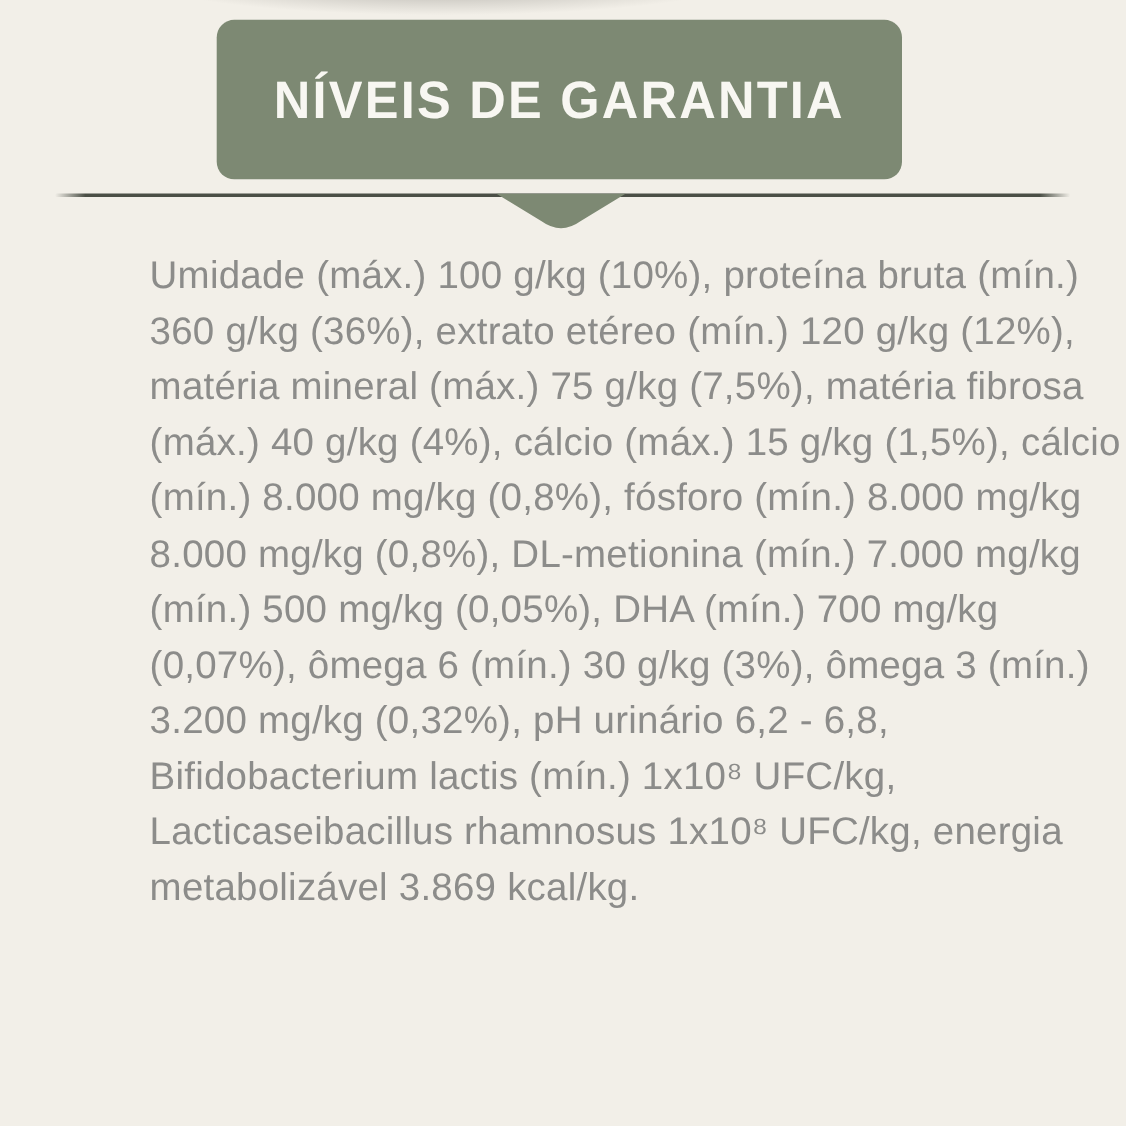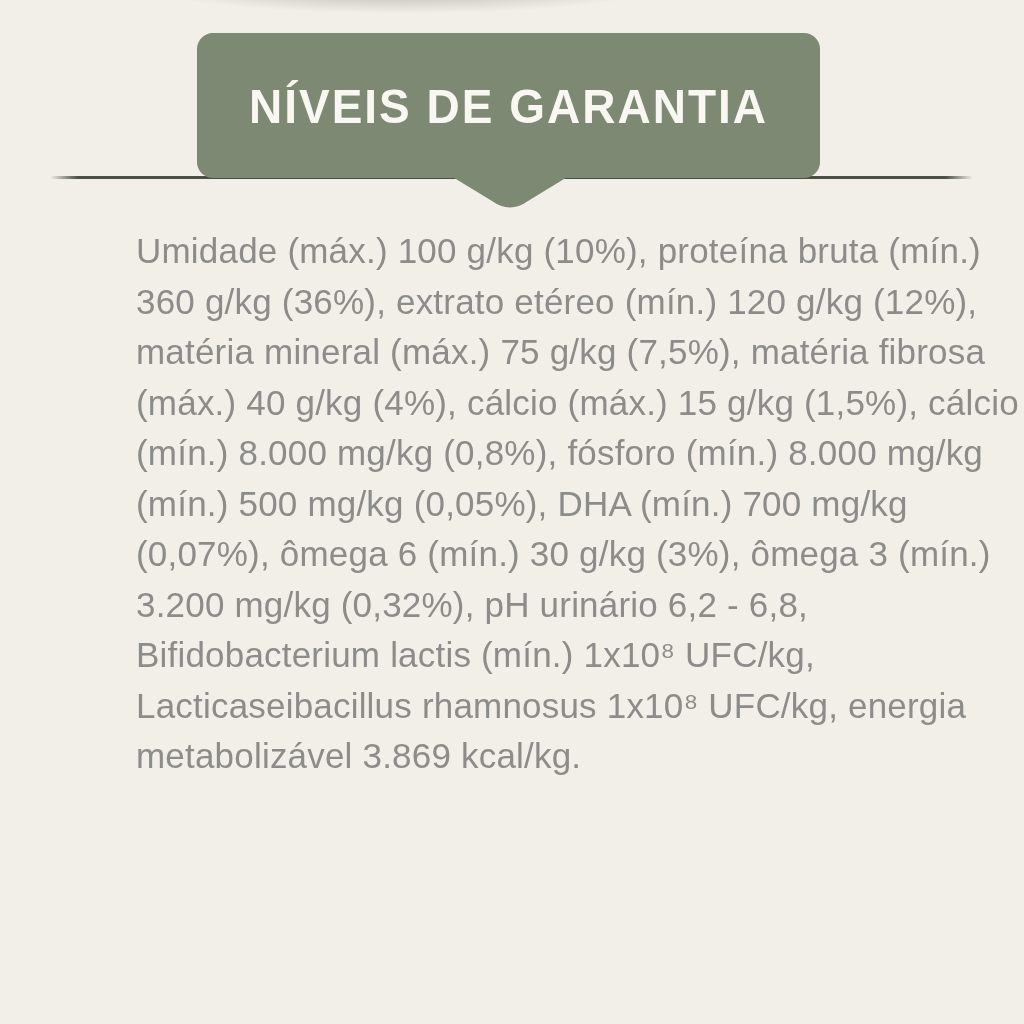--- a/index.html
+++ b/index.html
@@ -37,21 +37,21 @@
     background: linear-gradient(to right,
                 rgba(75,79,70,0) 0%,
                 #4b4f46 3%,
                 #4b4f46 97%,
                 rgba(75,79,70,0) 100%);
     border-radius: 2px;
   }
   .banner {
     position: absolute;
     left: 197px;
-    top: 33px;
+    top: 18px;
     width: 623px;
     height: 145px;
     background: #7d8973;
     border-radius: 16px;
     display: flex;
     align-items: center;
     justify-content: center;
   }
   .banner .title {
     color: #f8f7f2;
@@ -100,20 +100,21 @@
   <svg class="notch" viewBox="0 0 118 36" xmlns="http://www.w3.org/2000/svg">
     <path d="M0,0 L118,0 L77,25 Q59,38 41,25 Z" fill="#7d8973"></path>
   </svg>
 
   <div class="body-text">
     <div class="line">Umidade (máx.) 100 g/kg (10%), proteína bruta (mín.)</div>
     <div class="line">360 g/kg (36%), extrato etéreo (mín.) 120 g/kg (12%),</div>
     <div class="line">matéria mineral (máx.) 75 g/kg (7,5%), matéria fibrosa</div>
     <div class="line">(máx.) 40 g/kg (4%), cálcio (máx.) 15 g/kg (1,5%), cálcio</div>
     <div class="line">(mín.) 8.000 mg/kg (0,8%), fósforo (mín.) 8.000 mg/kg</div>
+    <div class="line">8.000 mg/kg (0,8%), DL-metionina (mín.) 7.000 mg/kg</div>
     <div class="line">(mín.) 500 mg/kg (0,05%), DHA (mín.) 700 mg/kg</div>
     <div class="line">(0,07%), ômega 6 (mín.) 30 g/kg (3%), ômega 3 (mín.)</div>
     <div class="line">3.200 mg/kg (0,32%), pH urinário 6,2 - 6,8,</div>
     <div class="line">Bifidobacterium lactis (mín.) 1x10⁸ UFC/kg,</div>
     <div class="line">Lacticaseibacillus rhamnosus 1x10⁸ UFC/kg, energia</div>
     <div class="line">metabolizável 3.869 kcal/kg.</div>
   </div>
 
 </div>
 

